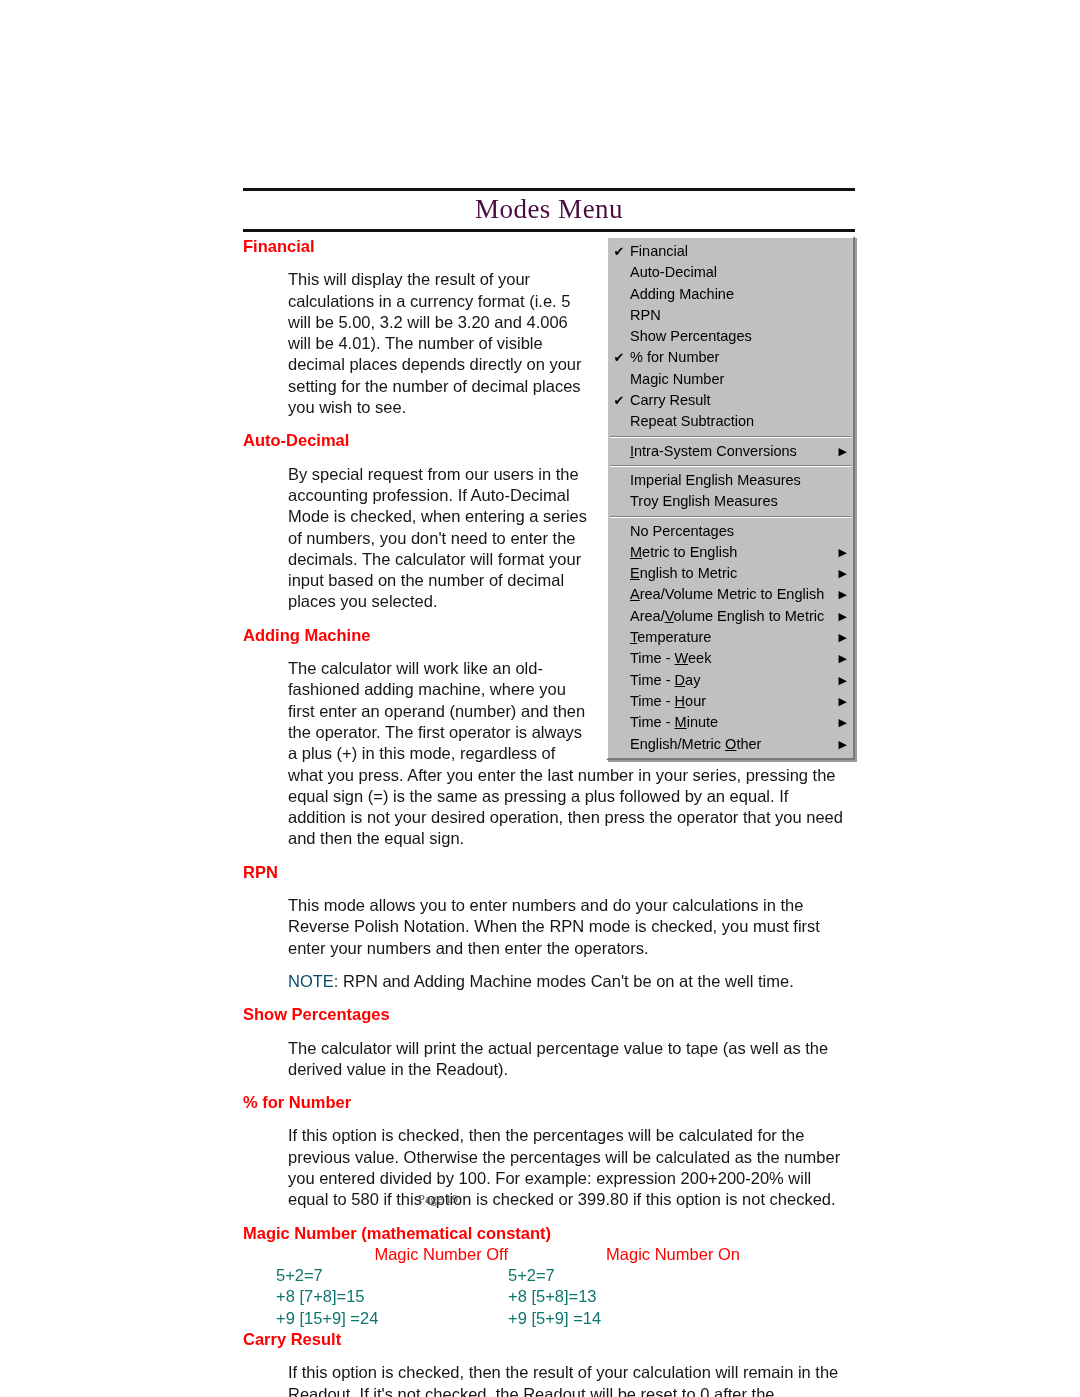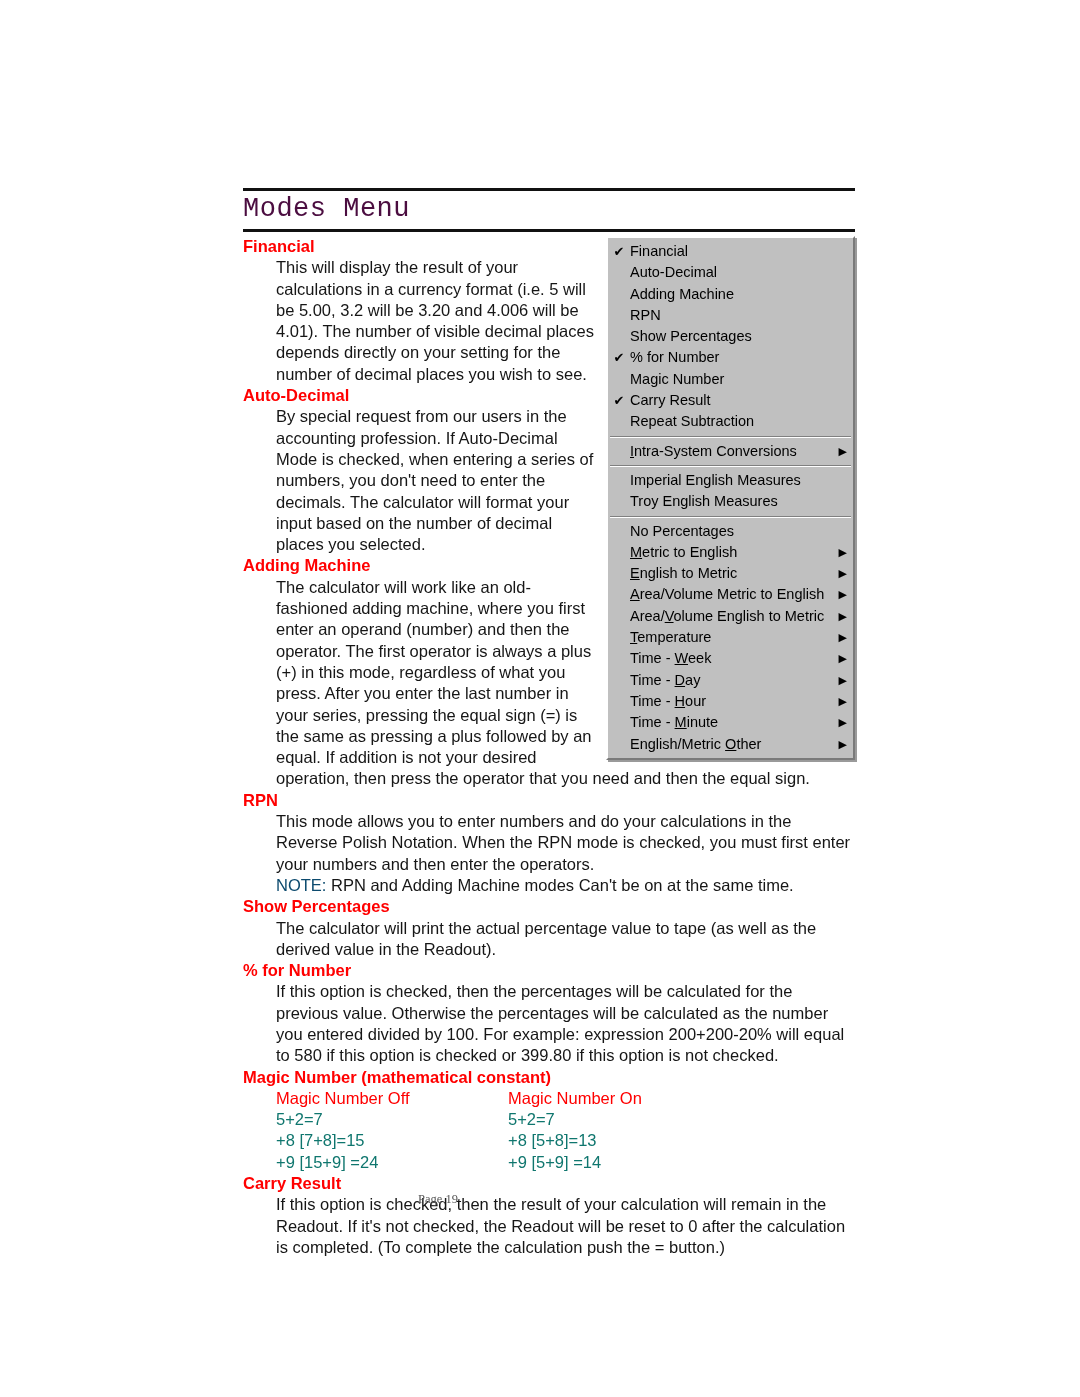--- a/index.html
+++ b/index.html
@@ -28,24 +28,24 @@
     height: 0;
     border-top: 3px solid #111111;
     margin: 0;
   }
   .rule-bottom {
     height: 0;
     border-top: 3px solid #111111;
     margin: 0;
   }
   .doc-title {
-    font-family: Liberation Mono, monospace;
+    font-family: Liberation Serif, serif;
     font-size: 27px;
     color: #4b0d40;
-    text-align: left;
+    text-align: center;
     letter-spacing: 0.5px;
     line-height: 33px;
     padding: 2px 0 3px 0;
     white-space: nowrap;
   }
 
   
   .content {
     padding-top: 4px;
     font-size: 16.5px;
@@ -55,21 +55,21 @@
   h3.sec-head {
     font-size: 16.5px;
     line-height: 21.3px;
     font-weight: bold;
     color: #ff0000;
     margin: 0;
     padding: 0;
     clear: none;
   }
   p.para {
-    margin: 0;
+    margin: 12px;
     padding: 0 0 0 33px;
     text-align: left;
   }
   .blue-note { color: #0c4a6e; }
 
   
   .menu-float {
     float: right;
     margin: 0 0 2px 12px;
     shape-margin: 6px;
@@ -129,21 +129,21 @@
     padding-left: 33px;
   }
   .ex-row {
     display: flex;
     line-height: 21.3px;
   }
   .ex-col {
     width: 232px;
     flex: 0 0 232px;
   }
-  .ex-head { color: #ff0000; }
+  .ex-head { color: #ff0000; text-align: right; }
   .ex-line { color: #0f766e; }
 
   
   #footer {
     position: absolute;
     left: 0;
     top: 1192px;
     width: 876px;
     text-align: center;
     font-family: "Liberation Serif", serif;
@@ -290,21 +290,21 @@
     <p class="para">This will display the result of your calculations in a currency format (i.e. 5 will be 5.00, 3.2 will be 3.20 and 4.006 will be 4.01).  The number of visible decimal places depends directly on your setting for the number of decimal places you wish to see.</p>
 
     <h3 class="sec-head">Auto-Decimal</h3>
     <p class="para">By special request from our users in the accounting profession.  If Auto-Decimal Mode is checked, when entering a series of numbers, you don't need to enter the decimals.  The calculator will format your input based on the number of decimal places you selected.</p>
 
     <h3 class="sec-head">Adding Machine</h3>
     <p class="para">The calculator will work like an old-fashioned adding machine, where you first enter an operand (number) and then the operator.  The first operator is always a plus (+) in this mode, regardless of what you press.  After you enter the last number in your series, pressing the equal sign (=) is the same as pressing a plus followed by an equal.  If addition is not your desired operation, then press the operator that you need and then the equal sign.</p>
 
     <h3 class="sec-head">RPN</h3>
     <p class="para">This mode allows you to enter numbers and do your calculations in the Reverse Polish Notation.  When the RPN mode is checked, you must first enter your numbers and then enter the operators.</p>
-    <p class="para"><span class="blue-note">NOTE:</span><span>  RPN and Adding Machine modes Can't be on at the same time.</span></p>
+    <p class="para"><span class="blue-note">NOTE:</span><span>  RPN and Adding Machine modes Can't be on at the well time.</span></p>
 
     <div class="clearer"></div>
 
     <h3 class="sec-head">Show Percentages</h3>
     <p class="para">The calculator will print the actual percentage value to tape (as well as the derived value in the Readout).</p>
 
     <h3 class="sec-head">% for Number</h3>
     <p class="para">If this option is checked, then the percentages will be calculated for the previous value.  Otherwise the percentages will be calculated as the number you entered divided by 100.  For example: expression 200+200-20% will equal to 580 if this option is checked or 399.80 if this option is not checked.</p>
 
     <h3 class="sec-head">Magic Number (mathematical constant)</h3>

